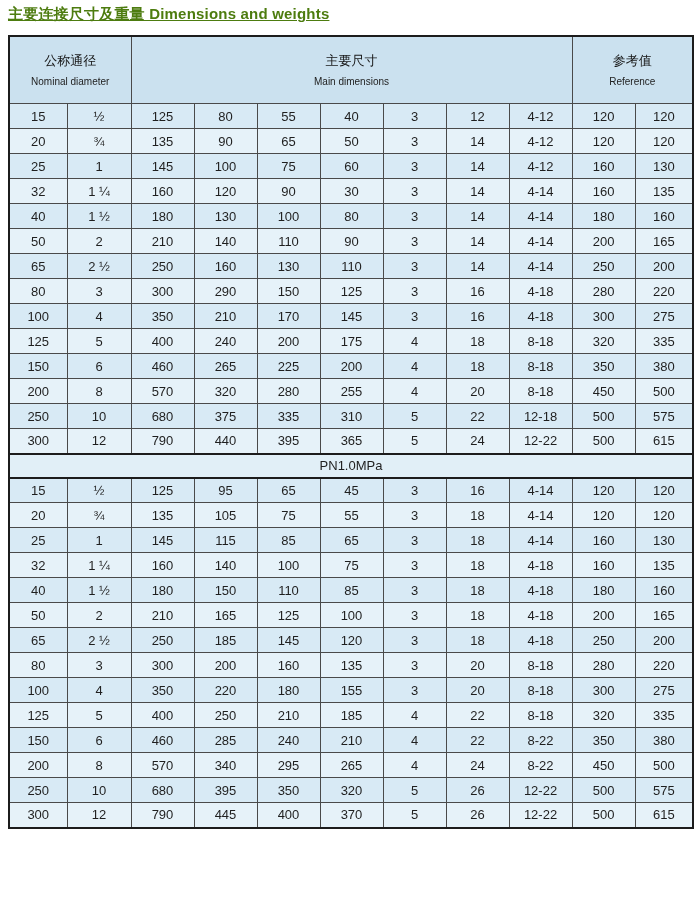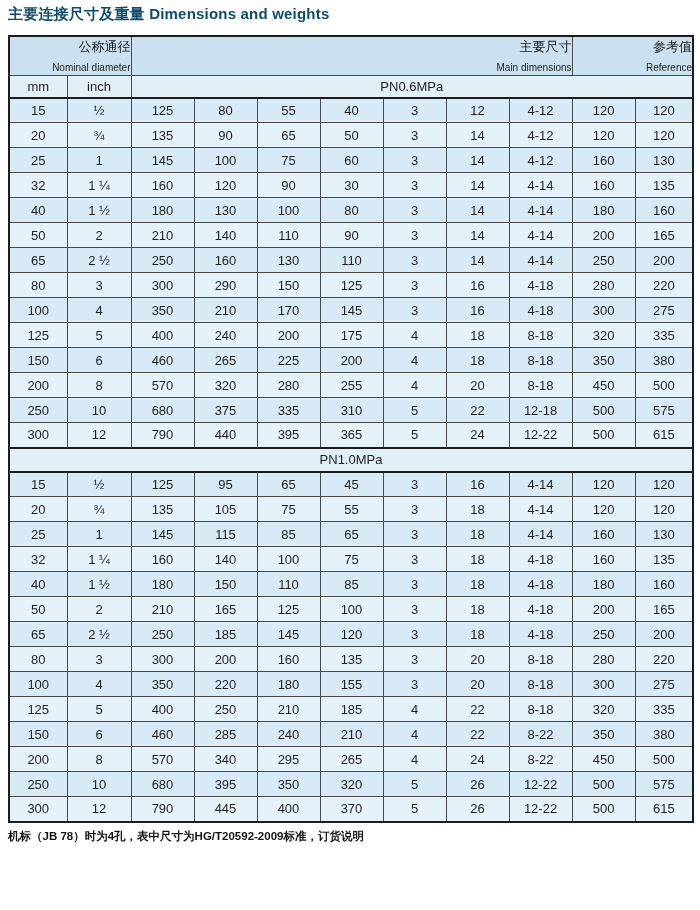--- a/index.html
+++ b/index.html
@@ -16,45 +16,45 @@
   body{
     font-family:"Liberation Sans","DejaVu Sans",sans-serif;
     color:var(--text);
     width:700px;height:910px;
     position:relative;
   }
   .page{padding:5px 8px 0 8px;}
   .title{
     font-size:15px;
     font-weight:bold;
-    color:#0c4a6e;
+    color:#4d7c0f;
     letter-spacing:0.2px;
     margin-bottom:11px;
+    text-decoration:underline;
   }
   table.dim-table{
     width:684px;
     table-layout:fixed;
     border-collapse:collapse;
     border:2px solid var(--border-thick);
   }
   .dim-table th,.dim-table td{
     border:1px solid var(--border-thin);
     text-align:center;
     vertical-align:middle;
     font-weight:normal;
     color:var(--text);
     overflow:hidden;
     white-space:nowrap;
   }
   
   tr.group-row th{
     background:var(--header-bg);
     height:38px;
-    padding:2px 0;
-    text-align:right;
+    padding:16px 0;
   }
   .grp-zh{font-size:13px;line-height:15px;color:#161616;}
   .grp-en{font-size:10px;line-height:11px;color:#222;margin-top:8px;}
   
   tr.cols-row th{
     background:var(--header-bg);
     height:27px;
     font-size:14px;
     border-bottom:2px solid var(--border-thick);
   }
@@ -123,25 +123,20 @@
         </th>
         <th colspan="7">
           <div class="grp-zh">主要尺寸</div>
           <div class="grp-en">Main dimensions</div>
         </th>
         <th colspan="2">
           <div class="grp-zh">参考值</div>
           <div class="grp-en">Reference</div>
         </th>
       </tr>
-      <tr class="unit-row">
-        <td>mm</td>
-        <td>inch</td>
-        <td colspan="9">PN0.6MPa</td>
-      </tr>
     </thead>
     <tbody>
         <tr class="row-dark">
           <td>15</td>
           <td>½</td>
           <td>125</td>
           <td>80</td>
           <td>55</td>
           <td>40</td>
           <td>3</td>
@@ -501,16 +496,15 @@
           <td>5</td>
           <td>26</td>
           <td>12-22</td>
           <td>500</td>
           <td>615</td>
         </tr>
       </tbody>
   </table>
 
   <div class="footnotes">
-    <div class="foot-zh">机标（JB 78）时为4孔，表中尺寸为HG/T20592-2009标准，订货说明</div>
   </div>
 
 </div>
 
 </body></html>

